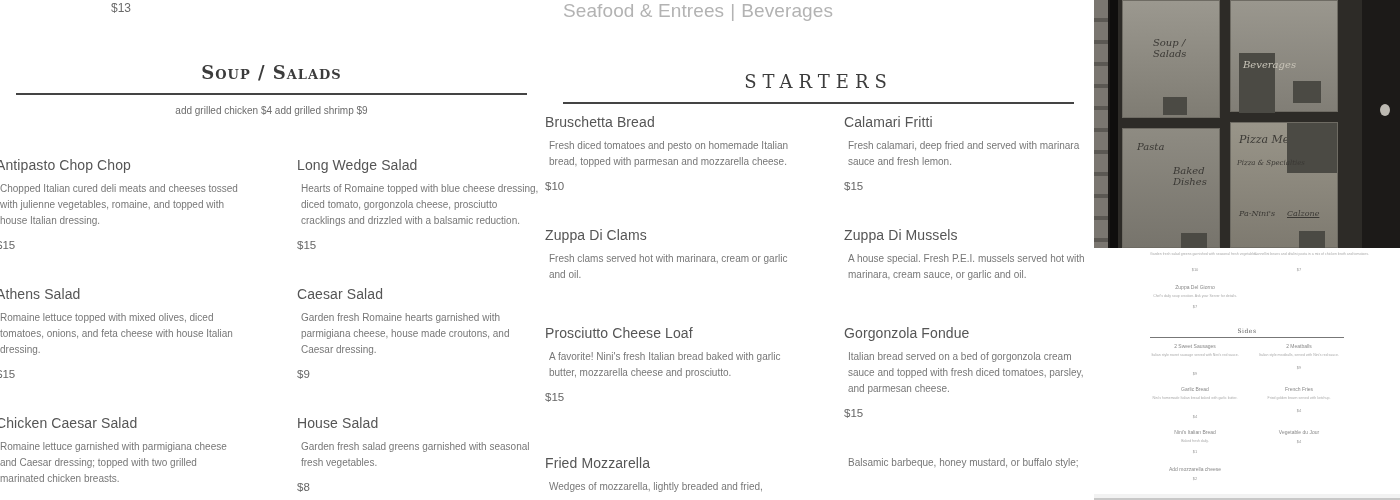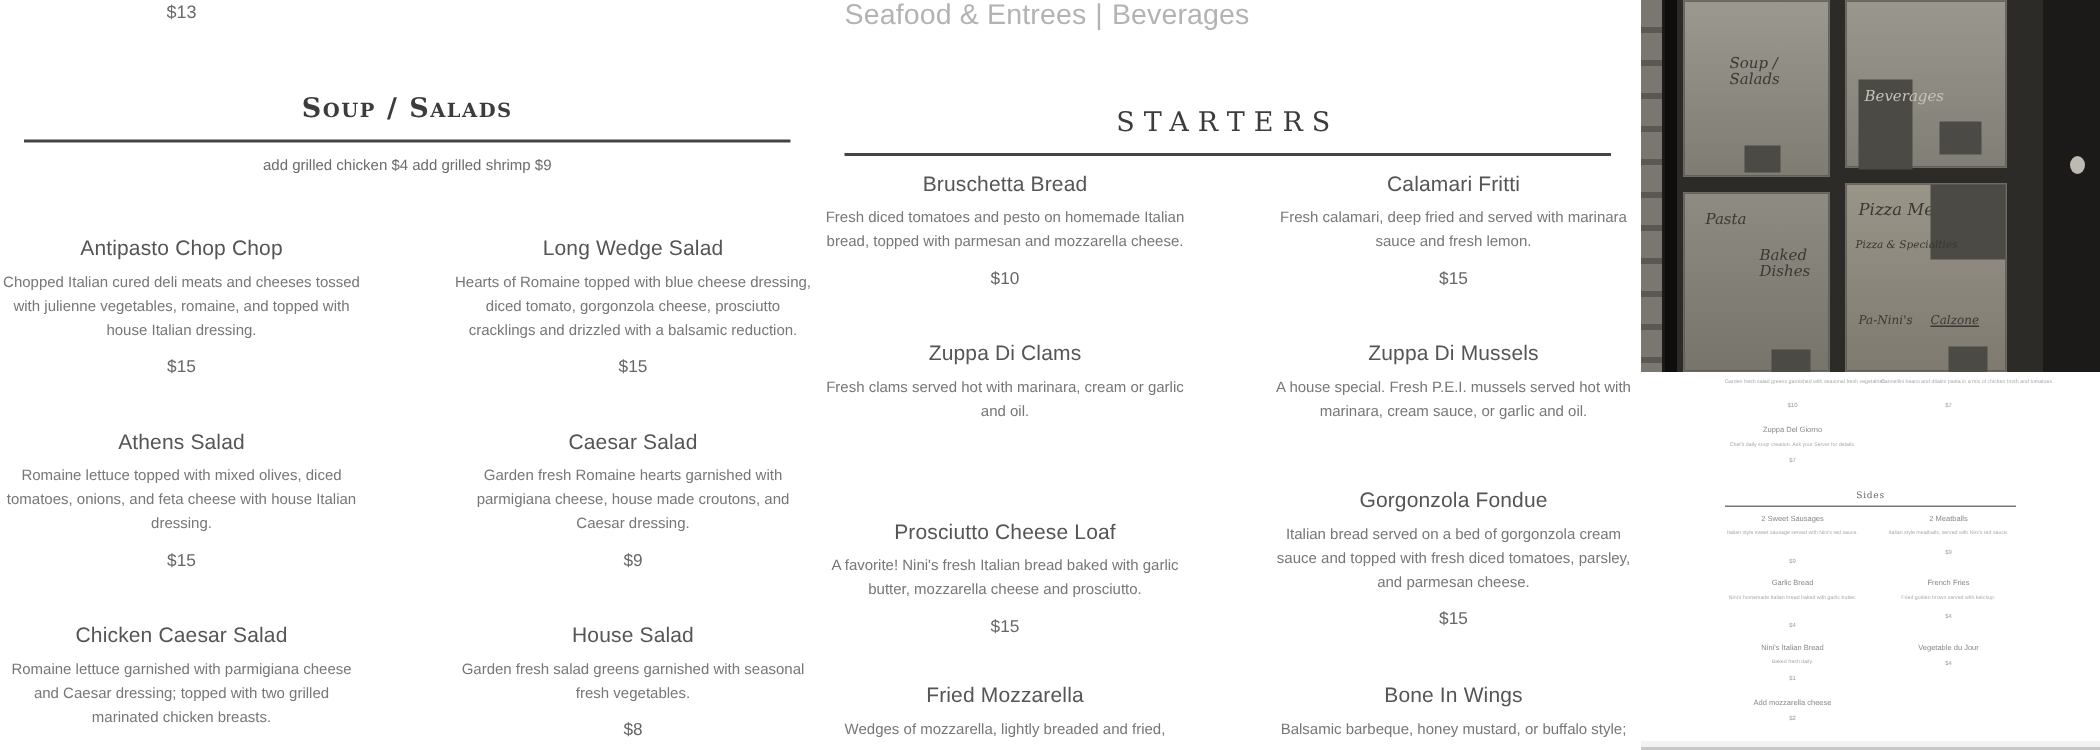--- a/index.html
+++ b/index.html
@@ -19,21 +19,21 @@
   .section-title { position: absolute; text-align: center; font-family: "DejaVu Serif", serif; color: #3c3c3c; }
   .soup-title { left: 16px; width: 511px; top: 62px; font-size: 18px; font-variant: small-caps; letter-spacing: 1px; }
   .starters-title { left: 18px; width: 511px; top: 71px; font-size: 18px; letter-spacing: 6px; text-transform: uppercase; font-weight: normal; }
 
   .rule { position: absolute; height: 2px; background: #444; }
   .soup-rule { left: 16px; width: 511px; top: 93px; }
   .starters-rule { left: 18px; width: 511px; top: 102px; }
 
   .note { position: absolute; left: 16px; width: 511px; top: 105px; text-align: center; font-size: 10px; color: #6c6c6c; }
 
-  .item { position: absolute; width: 250px; text-align: center; }
+  .item { position: absolute; width: 250px; text-align: left; }
   .item-name { font-size: 14px; color: #555; margin-bottom: 8px; letter-spacing: 0.1px; }
   .item-desc { font-size: 10px; line-height: 16px; color: #777; padding: 0 4px; }
   .item-price { font-size: 11.5px; color: #666; margin-top: 10px; }
 
   .photo { position: absolute; left: 1094px; top: 0; width: 306px; height: 248px; background: #1c1a18; overflow: hidden; }
   .photo .frame { position: absolute; left: 16px; top: 0; width: 252px; height: 248px; background: #2d2b27; border-left: 8px solid #0f0e0d; }
   .photo .panel { position: absolute; background: #8d8a80; border: 1px solid #6e6b63; }
   .photo .p1 { left: 28px; top: 0; width: 98px; height: 118px; background: linear-gradient(#9b988f, #7f7c73); }
   .photo .p2 { left: 136px; top: 0; width: 108px; height: 112px; background: linear-gradient(#9a978e, #817e76); }
   .photo .p3 { left: 28px; top: 128px; width: 98px; height: 120px; background: linear-gradient(#8e8b82, #77746c); }
@@ -112,36 +112,35 @@
     <div class="item-price">$15</div>
   </div>
   <div class="item" style="left:299px; top:227px;">
     <div class="item-name">Zuppa Di Mussels</div>
     <div class="item-desc">A house special. Fresh P.E.I. mussels served hot with marinara, cream sauce, or garlic and oil.</div>
   </div>
   <div class="item" style="left:0px; top:227px;">
     <div class="item-name">Zuppa Di Clams</div>
     <div class="item-desc">Fresh clams served hot with marinara, cream or garlic and oil.</div>
   </div>
-  <div class="item" style="left:0px; top:325px;margin-top:21px;">
+  <div class="item" style="left:0px; top:325px;">
     <div class="item-name">Prosciutto Cheese Loaf</div>
     <div class="item-desc">A favorite! Nini's fresh Italian bread baked with garlic butter, mozzarella cheese and prosciutto.</div>
     <div class="item-price">$15</div>
   </div>
   <div class="item" style="left:299px; top:325px;">
     <div class="item-name">Gorgonzola Fondue</div>
     <div class="item-desc">Italian bread served on a bed of gorgonzola cream sauce and topped with fresh diced tomatoes, parsley, and parmesan cheese.</div>
     <div class="item-price">$15</div>
   </div>
   <div class="item" style="left:0px; top:455px;">
     <div class="item-name">Fried Mozzarella</div>
     <div class="item-desc">Wedges of mozzarella, lightly breaded and fried,</div>
   </div>
   <div class="item" style="left:299px; top:455px;">
-    <div class="item-name">Bone In Wings</div>
     <div class="item-desc">Balsamic barbeque, honey mustard, or buffalo style;</div>
   </div>
 </div>
 
 <div class="photo">
   <div class="edge"></div>
   <div class="frame"></div>
   <div class="panel p1">
     <div class="script" style="left:30px; top:36px;">Soup / Salads</div>
     <div class="dark" style="left:40px; top:96px; width:24px; height:18px;"></div>

